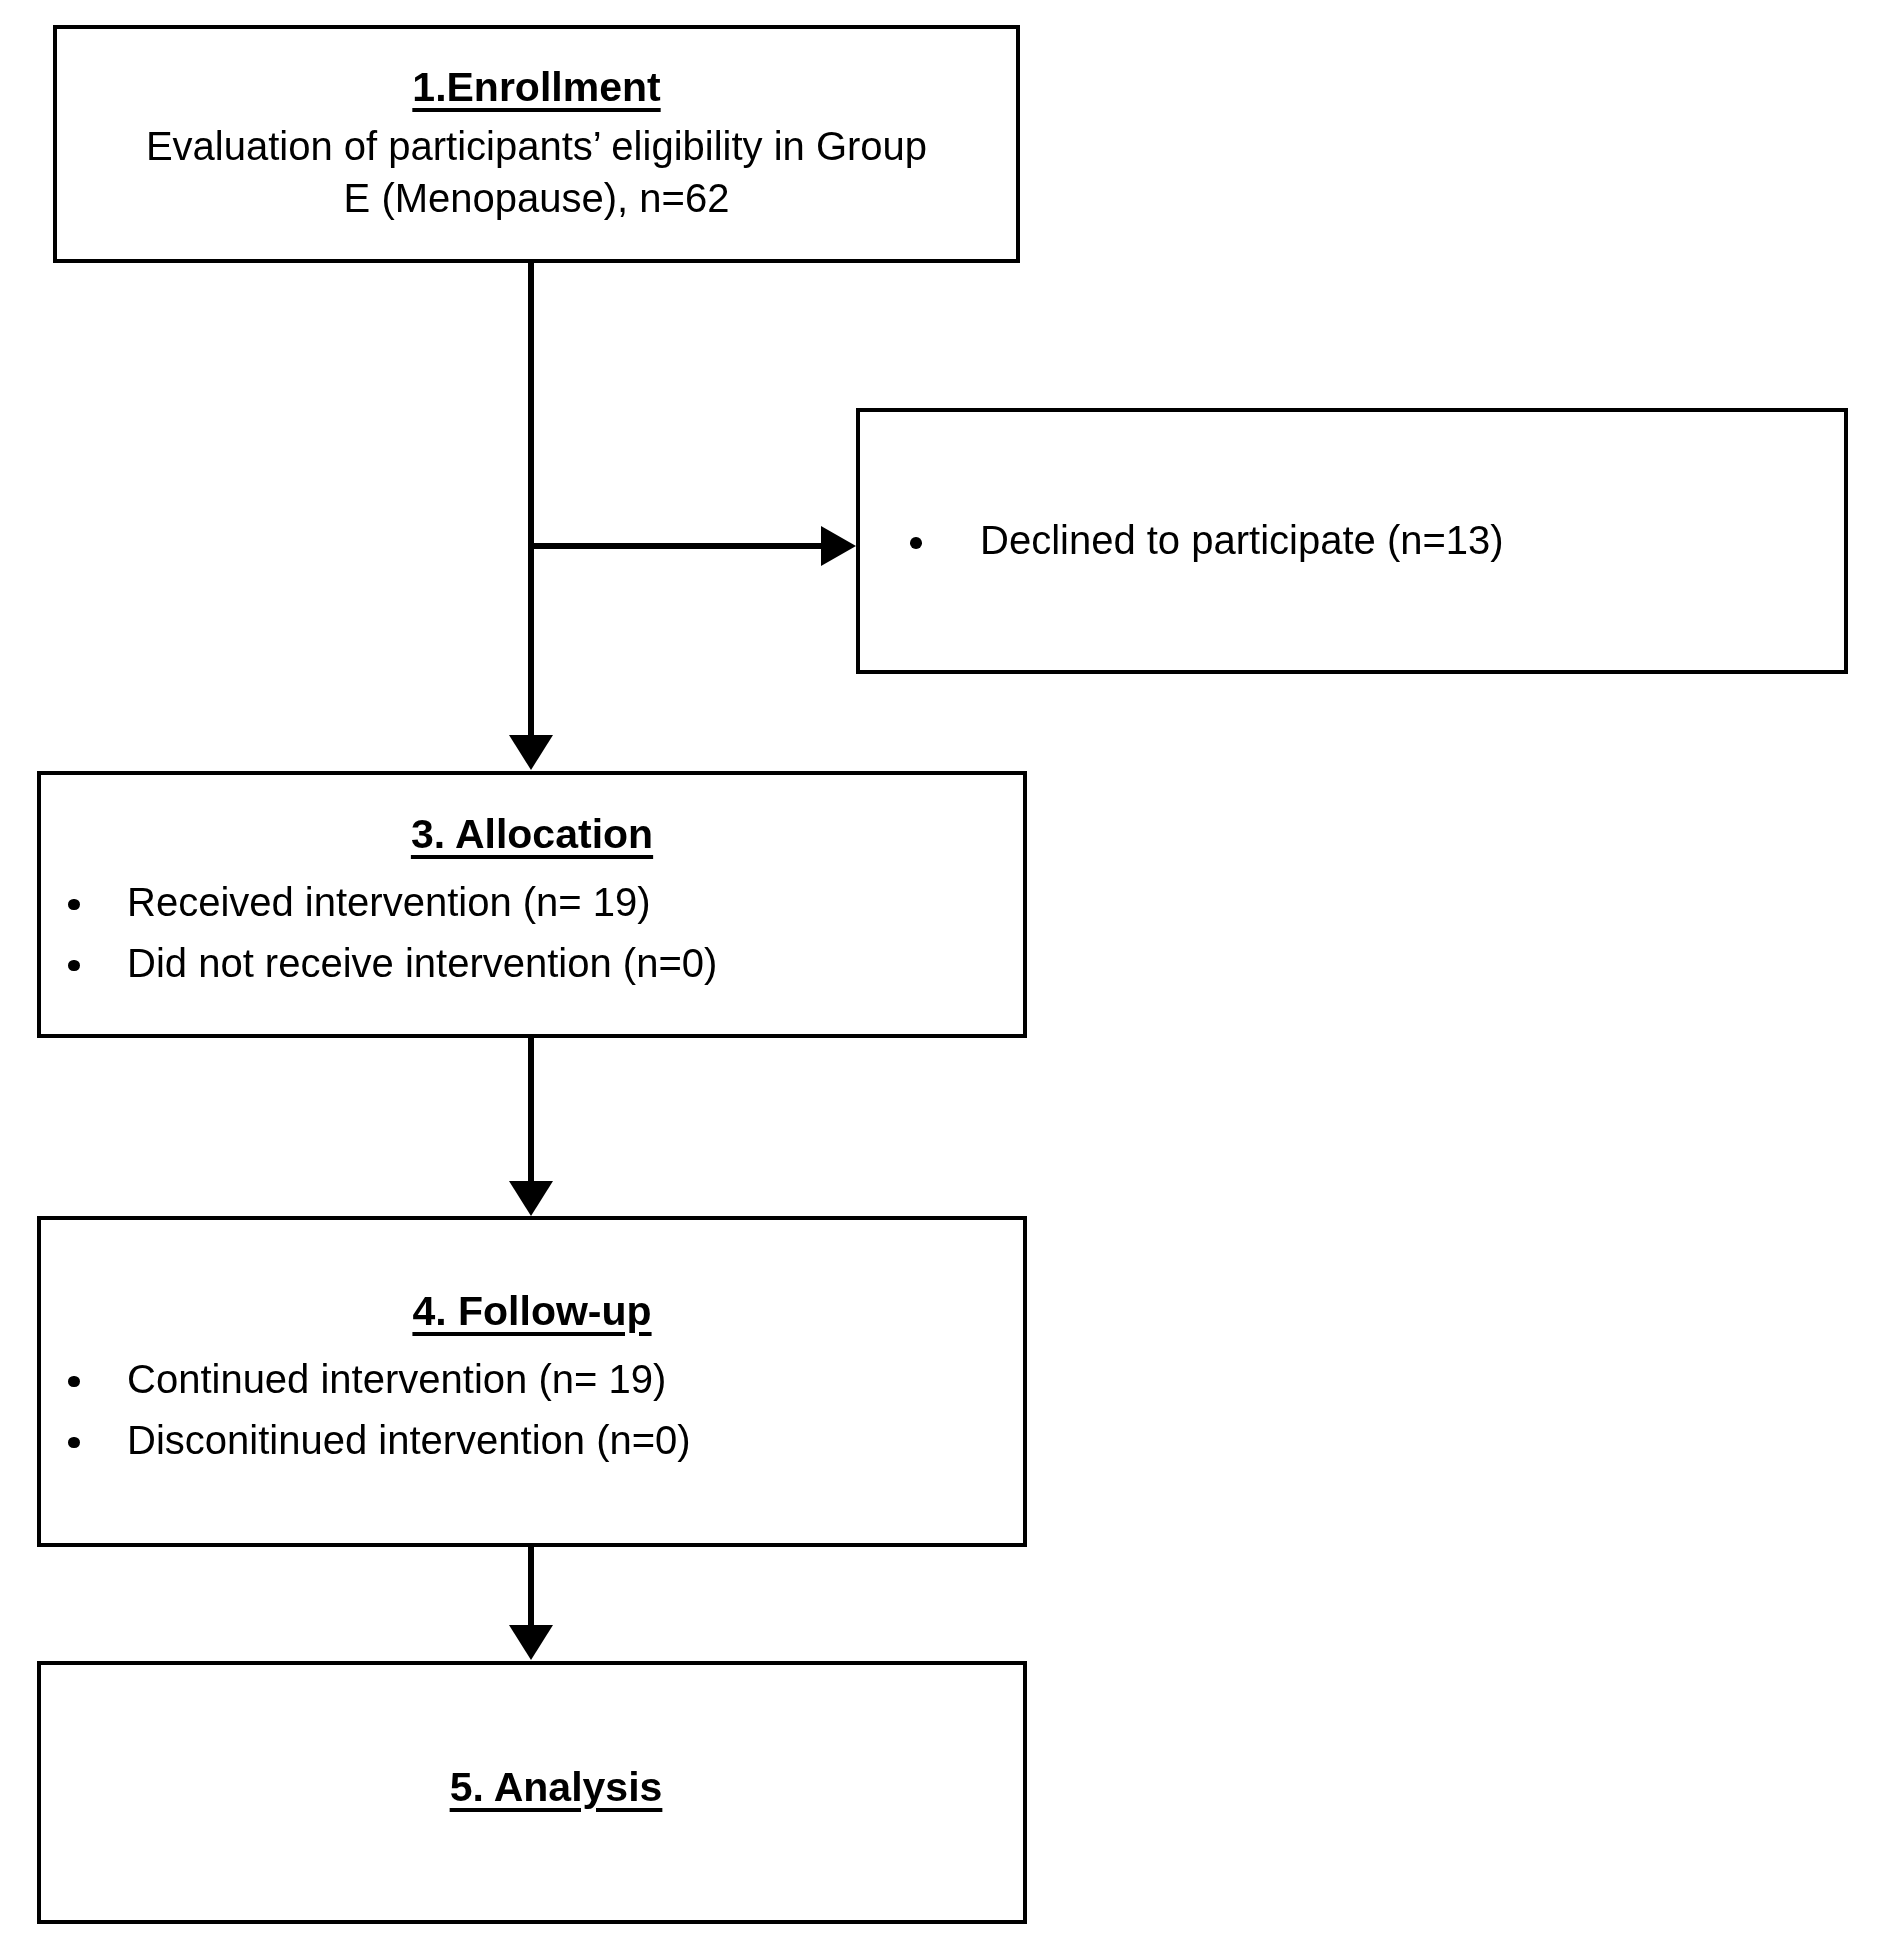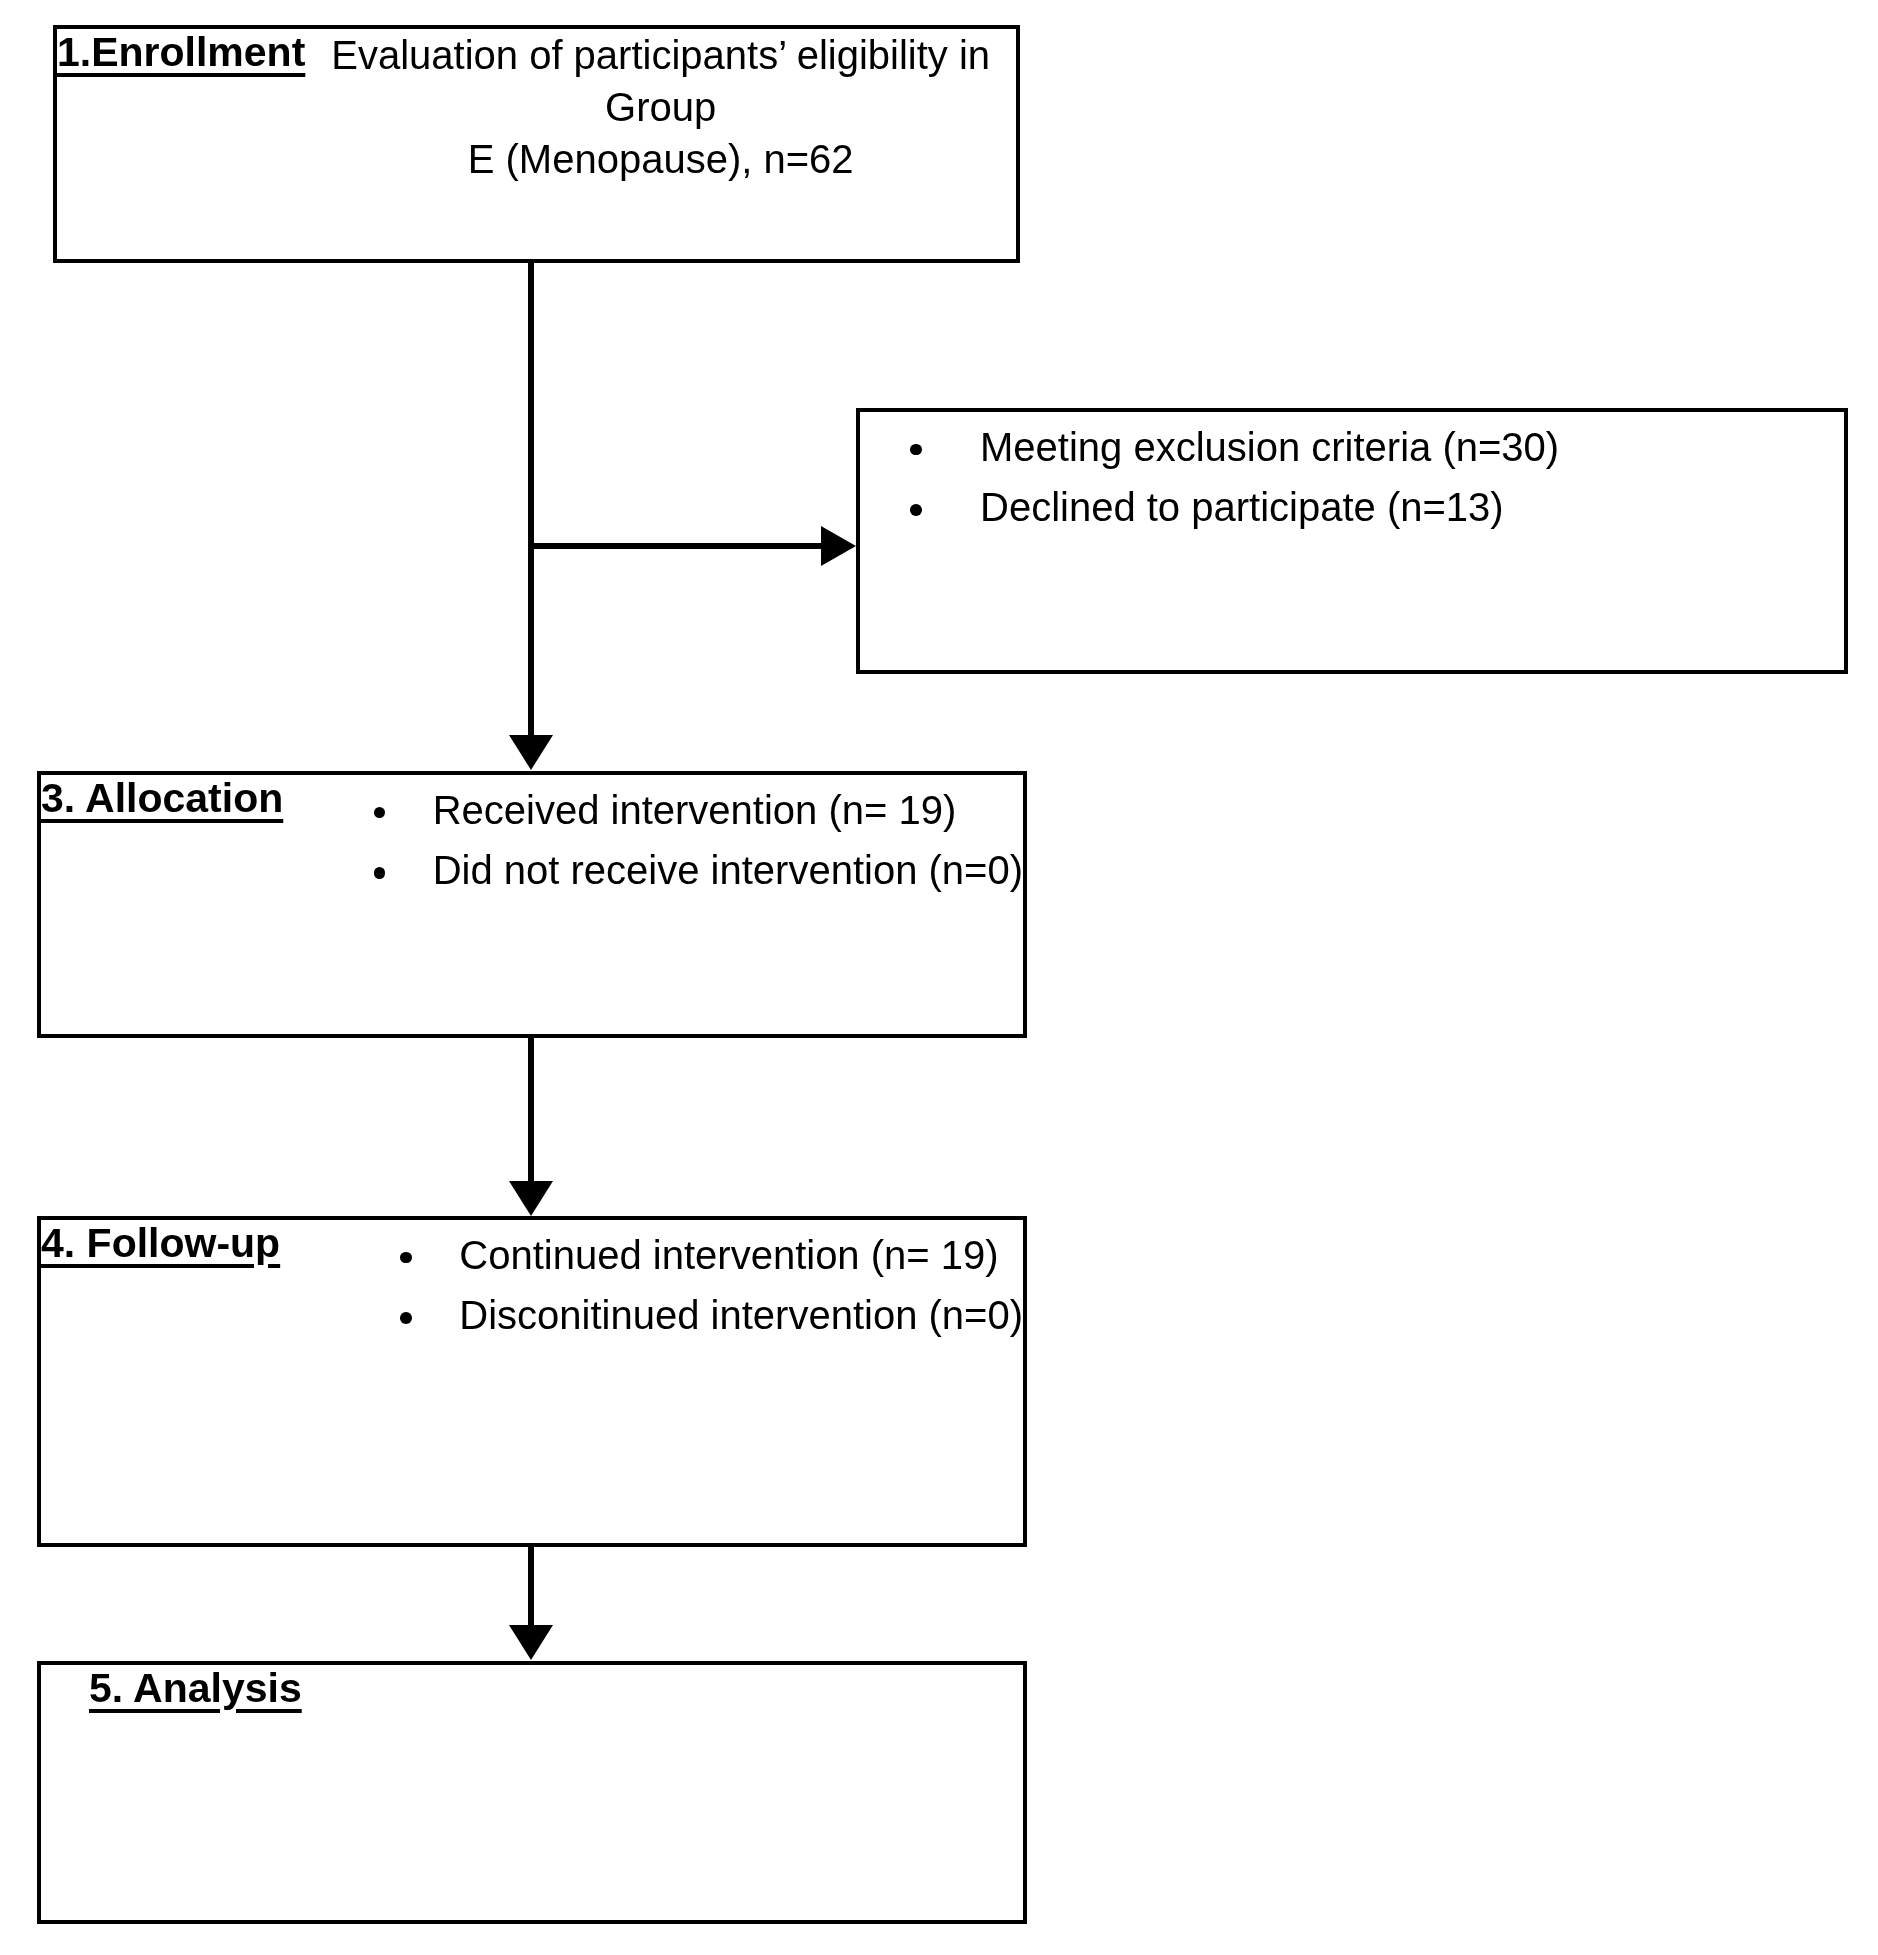--- a/index.html
+++ b/index.html
@@ -18,21 +18,22 @@
     overflow: hidden;
   }
 
   
   .flow-box {
     position: absolute;
     box-sizing: border-box;
     border: 4.8px solid #000000;
     background: #ffffff;
     display: flex;
-    justify-content: space-between;
+    flex-direction: column;
+    justify-content: center;
   }
   .box-title {
     text-align: center;
     font-size: 41px;
     font-weight: bold;
     text-decoration: underline;
     text-underline-offset: 6.8px;
     text-decoration-thickness: 4.1px;
     line-height: 1.15;
     margin-bottom: 9.5px;
@@ -120,21 +121,20 @@
   <div class="flow-box" style="left:53px; top:25px; width:967px; height:238px;">
     <div class="box-title">1.Enrollment</div>
     <div class="box-body-centered">
       <div>Evaluation of participants’ eligibility in Group</div>
       <div>E (Menopause), n=62</div>
     </div>
   </div>
 
   <div class="flow-box" style="left:856px; top:408px; width:992px; height:266px;">
     <ul class="bullet-list indent-wide">
-      <li>Meeting exclusion criteria (n=30)</li>
       <li>Declined to participate (n=13)</li>
     </ul>
   </div>
 
   <div class="flow-box" style="left:37px; top:771px; width:990px; height:267px;">
     <div class="box-title">3. Allocation</div>
     <ul class="bullet-list">
       <li>Received intervention (n= 19)</li>
       <li>Did not receive intervention (n=0)</li>
     </ul>

